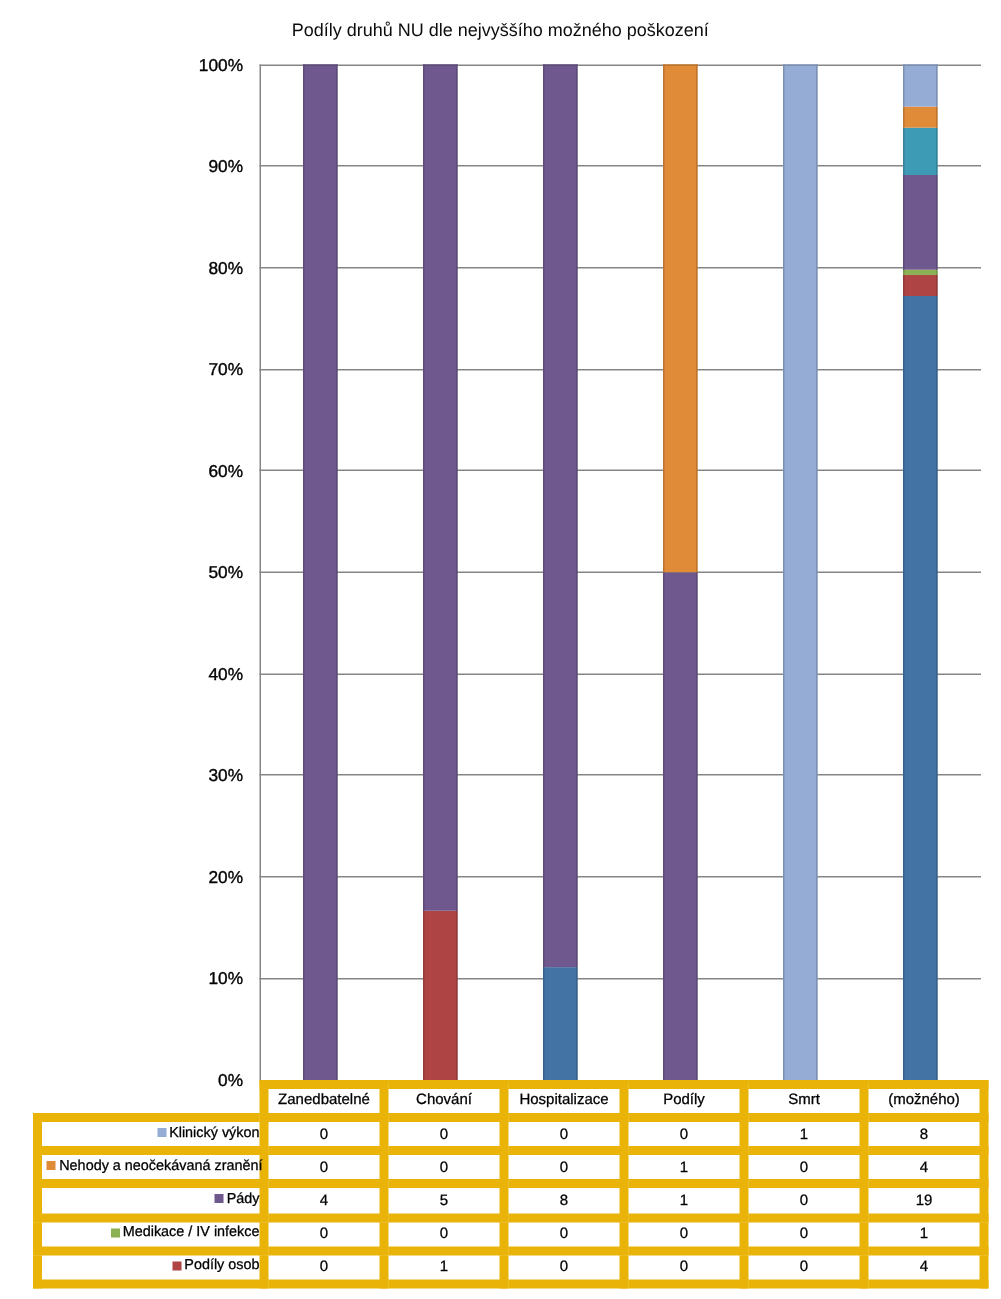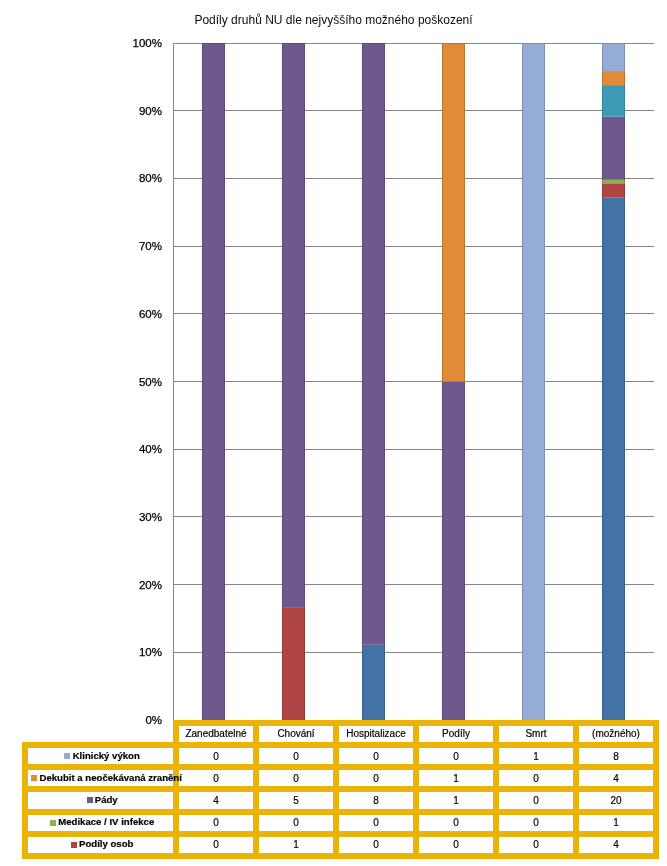--- a/index.html
+++ b/index.html
@@ -5,21 +5,21 @@
   html,body{margin:0;padding:0;background:#ffffff;}
   body{width:667px;height:866px;overflow:hidden;font-family:"Liberation Sans",sans-serif;color:#000;}
   #chart-root{position:relative;width:667px;height:804px;}
   #chart-title{position:absolute;left:0;top:13px;width:667px;text-align:center;font-size:12px;line-height:15px;color:#0d0d0d;}
   svg{position:absolute;left:0;top:0;}
   
   #data-table{position:absolute;left:22px;top:719.7px;width:631px;border-collapse:collapse;table-layout:fixed;}
   #data-table td{border:6px solid #eab308;font-size:10px;color:#000;padding:0;height:16.16px;text-align:center;vertical-align:middle;-webkit-text-stroke:0.18px #000;}
   #data-table td>span{position:relative;top:0px;}
   #data-table td.lab>span{top:-1px;}
-  #data-table td.lab{text-align:center;padding-left:3.3px;white-space:nowrap;font-size:9.6px;font-weight:bold;}
+  #data-table td.lab{text-align:right;padding-left:3.3px;white-space:nowrap;font-size:9.6px;}
   #data-table tr.hdr td{height:16.4px;font-size:10px;}
   #data-table td.corner{border:none;}
   .sw{display:inline-block;width:6px;height:6px;vertical-align:middle;margin-right:2.2px;position:relative;top:-1px;}
 </style>
 </head>
 <body>
 
 <div id="chart-root">
   <div id="chart-title">Podíly druhů NU dle nejvyššího možného poškození</div>
   <svg id="plot" width="667" height="866">
@@ -151,36 +151,36 @@
         <tr>
           <td class="lab"><span class="sw" style="background: rgb(149, 172, 212);"></span><span>Klinický výkon</span></td>
           <td><span>0</span></td>
           <td><span>0</span></td>
           <td><span>0</span></td>
           <td><span>0</span></td>
           <td><span>1</span></td>
           <td><span>8</span></td>
         </tr>
         <tr>
-          <td class="lab"><span class="sw" style="background: rgb(224, 139, 56);"></span><span>Dekubit a neočekávaná zranění</span></td>
+          <td class="lab"><span class="sw" style="background: rgb(224, 139, 56);"></span><span>Nehody a neočekávaná zranění</span></td>
           <td><span>0</span></td>
           <td><span>0</span></td>
           <td><span>0</span></td>
           <td><span>1</span></td>
           <td><span>0</span></td>
           <td><span>4</span></td>
         </tr>
         <tr>
           <td class="lab"><span class="sw" style="background: rgb(110, 88, 142);"></span><span>Pády</span></td>
           <td><span>4</span></td>
           <td><span>5</span></td>
           <td><span>8</span></td>
           <td><span>1</span></td>
           <td><span>0</span></td>
-          <td><span>20</span></td>
+          <td><span>19</span></td>
         </tr>
         <tr>
           <td class="lab"><span class="sw" style="background: rgb(139, 177, 84);"></span><span>Medikace / IV infekce</span></td>
           <td><span>0</span></td>
           <td><span>0</span></td>
           <td><span>0</span></td>
           <td><span>0</span></td>
           <td><span>0</span></td>
           <td><span>1</span></td>
         </tr>

